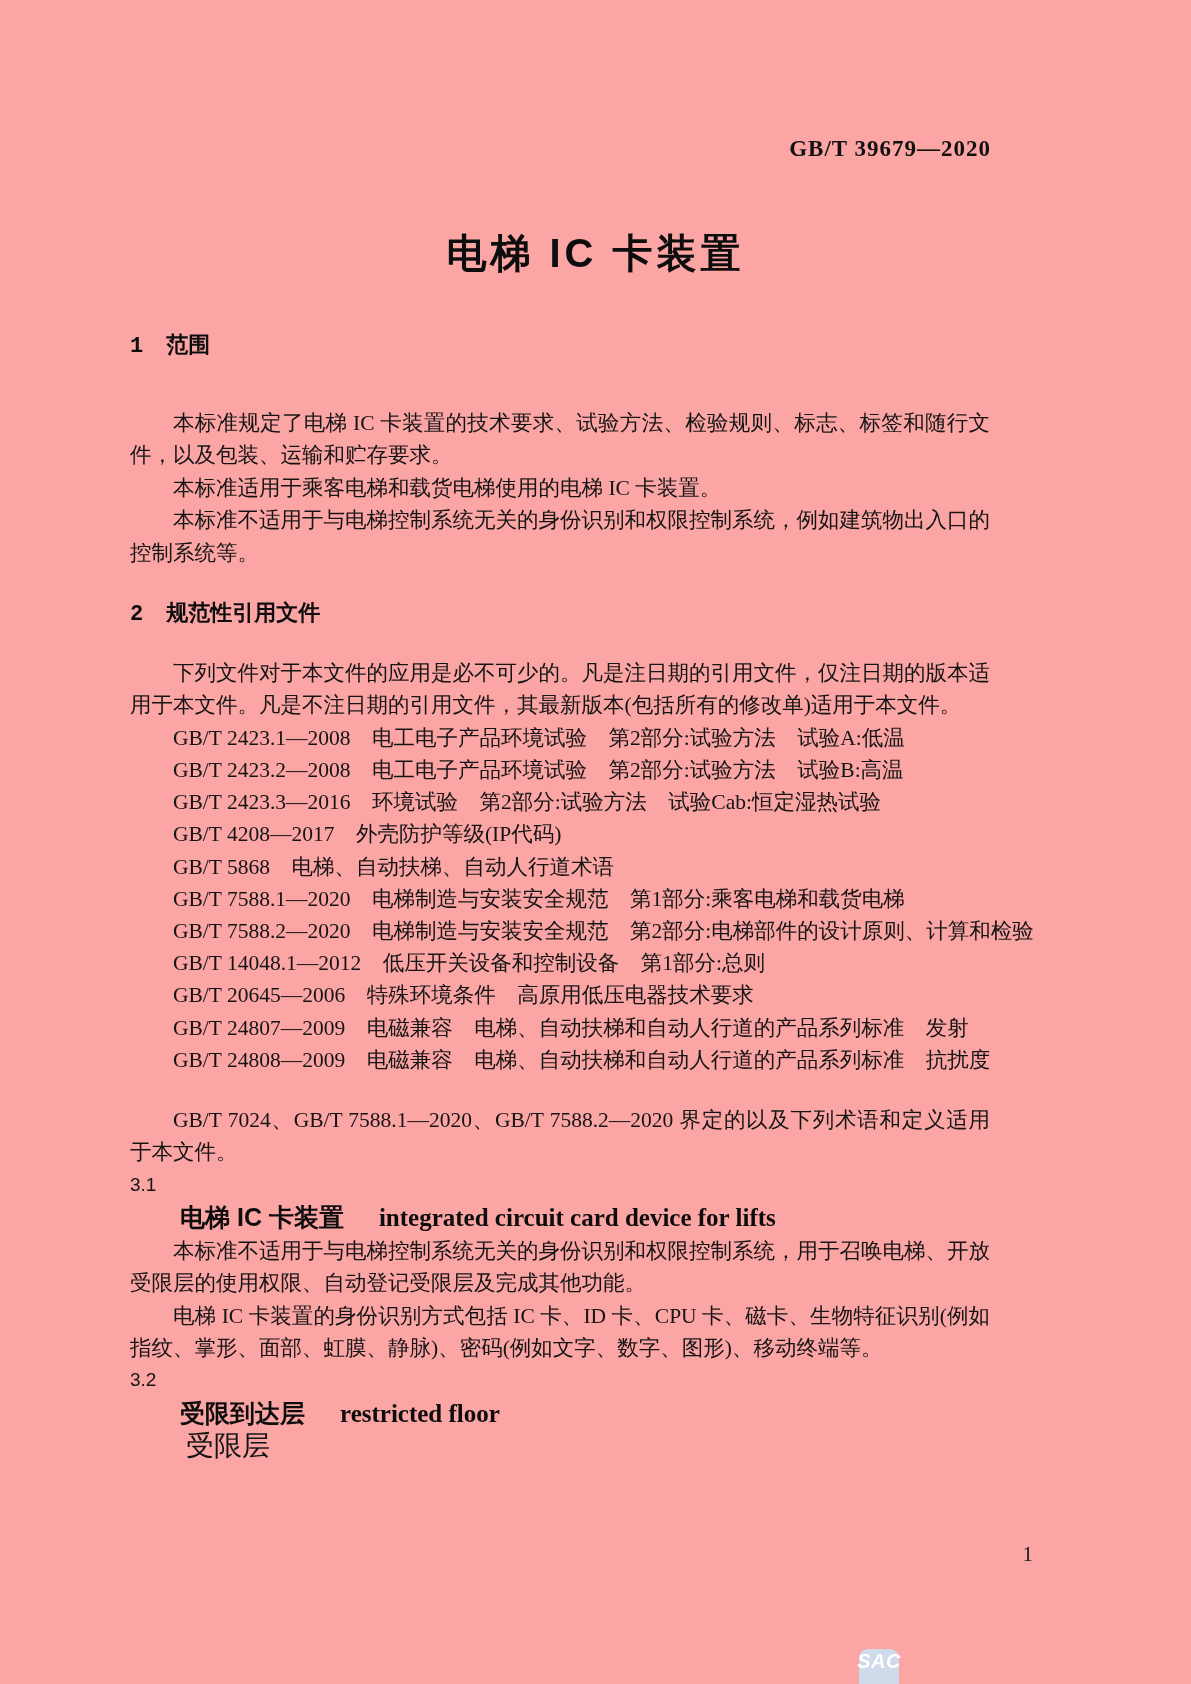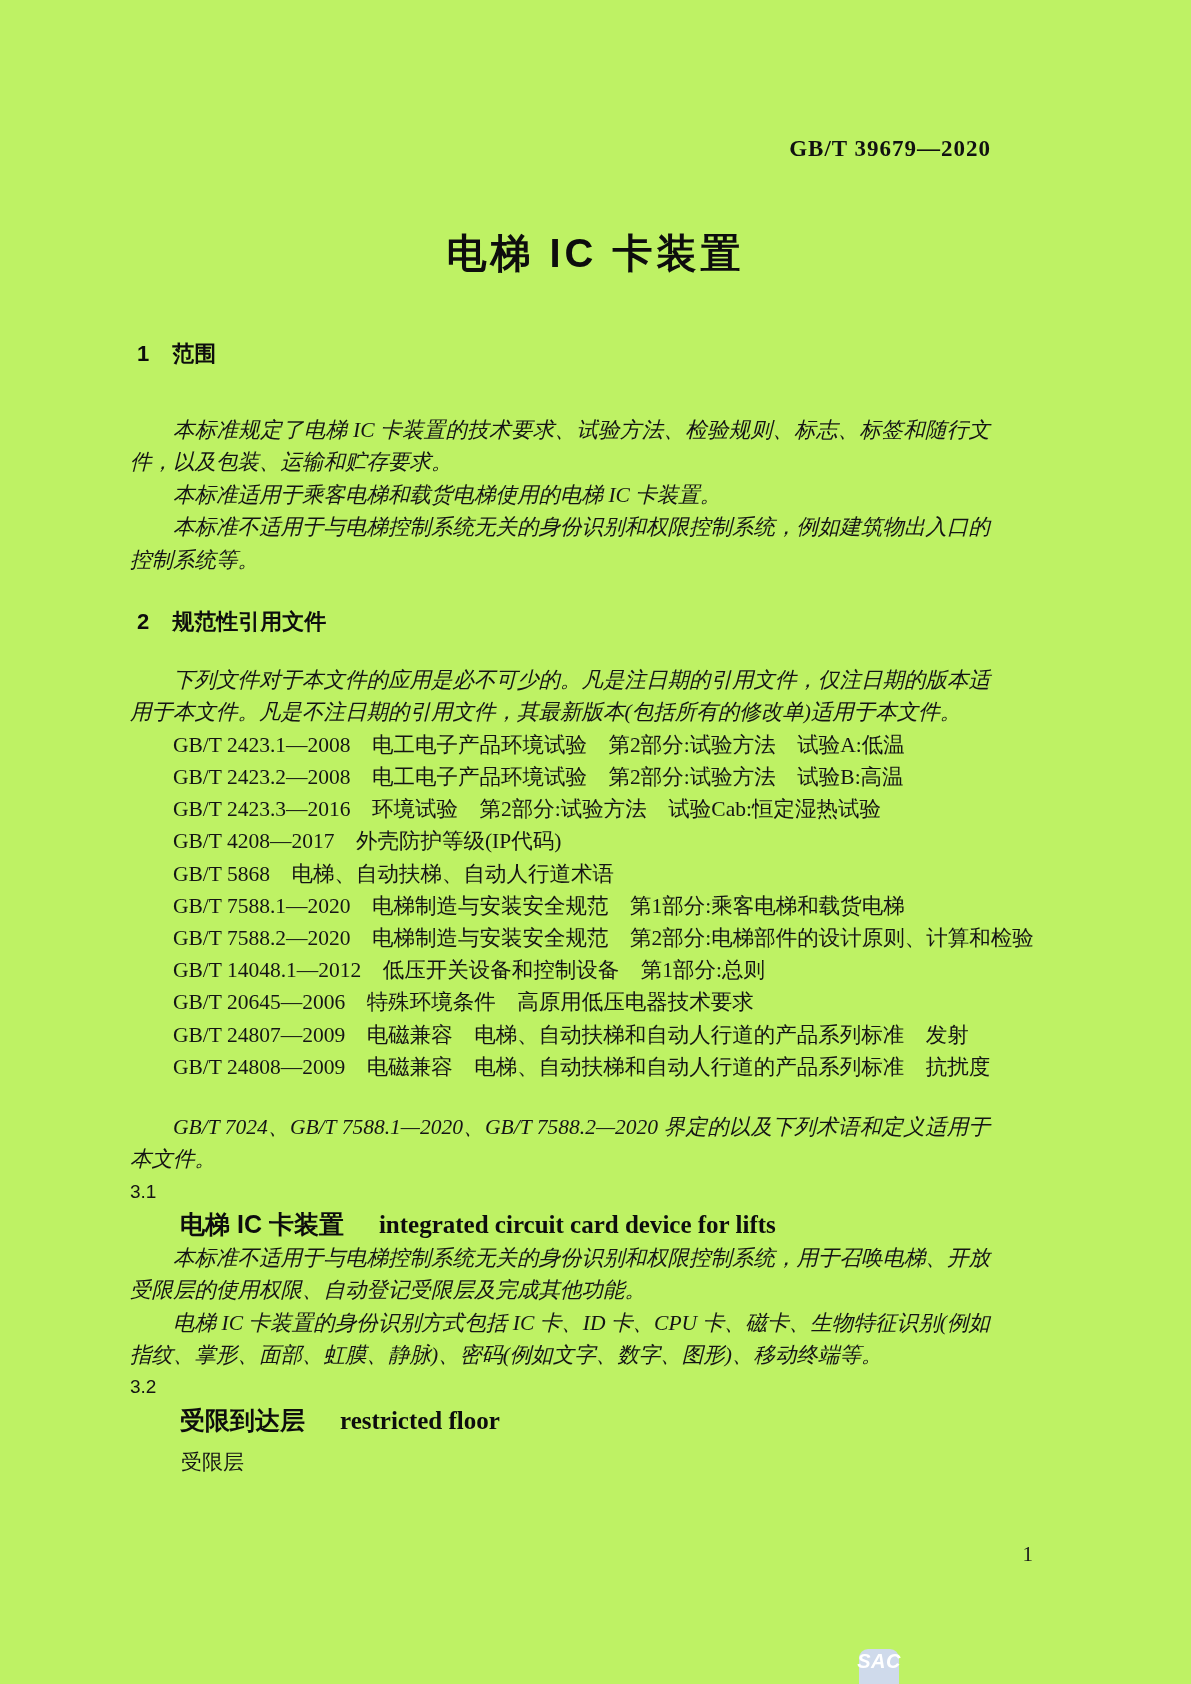--- a/index.html
+++ b/index.html
@@ -1,20 +1,20 @@
 <!DOCTYPE html>
 <html><head>
 <meta charset="utf-8">
 <style>
   html,body{margin:0;padding:0;background:#e8e8e8;}
   .page{
     position:relative;
     width:1191px;height:1684px;
     margin:0 auto;
-    background:#bef264;
+    background:#fca5a5;
     overflow:hidden;
     font-family:"Liberation Serif","DejaVu Serif",serif;
     color:#1a1a1a;
   }
   .std-code{
     position:absolute;top:136px;right:200px;
     font-family:"Liberation Serif","DejaVu Serif",serif;
     font-weight:bold;font-size:23px;letter-spacing:1px;
     color:#111;
   }
@@ -22,33 +22,32 @@
     position:absolute;top:226px;left:0;width:100%;
     margin:0;text-align:center;
     font-family:"Liberation Sans","DejaVu Sans",sans-serif;
     font-weight:bold;font-size:40px;letter-spacing:4px;
     color:#0d0d0d;
   }
   .content{
     position:absolute;left:130px;top:333px;width:860px;
   }
   .sec-heading{
-    margin:7px;
-    font-family:Liberation Sans, sans-serif;
+    margin:0;
+    font-family:Liberation Mono, monospace;
     font-weight:bold;font-size:22px;line-height:28px;
     color:#0d0d0d;
   }
   .sec-heading .sec-num{margin-right:1.05em;}
   .sec-heading.mt{margin-top:32px;}
   .p{
     margin:0;
     font-size:21.5px;line-height:32.4px;
     text-align:justify;text-indent:2em;
     color:#141414;
-    font-style:italic;
   }
   .p.first{margin-top:46px;}
   .p.intro{margin-top:28px;}
   .ref-line{
     margin:0;
     font-size:21.5px;line-height:32.2px;
     text-indent:2em;white-space:nowrap;
     color:#141414;
   }
   .clause-num{
@@ -64,22 +63,22 @@
   }
   .term-zh{
     font-family:"Liberation Sans","DejaVu Sans",sans-serif;
     font-weight:bold;color:#0d0d0d;
   }
   .term-en{
     font-family:"Liberation Serif","DejaVu Serif",serif;
     font-weight:bold;margin-left:1.4em;color:#0d0d0d;
   }
   .syn-line{
-    margin:9px;
-    font-size:21px;line-height:32.4px;
+    margin:0;
+    font-size:28px;line-height:32.4px;
     text-indent:2em;color:#141414;
   }
   .page-number{
     position:absolute;top:1542px;right:158px;
     font-size:21px;color:#1a1a1a;
     font-family:"Liberation Serif","DejaVu Serif",serif;
   }
   .sac-badge{
     position:absolute;left:859px;top:1649px;
     width:40px;height:44px;border-radius:9px;

